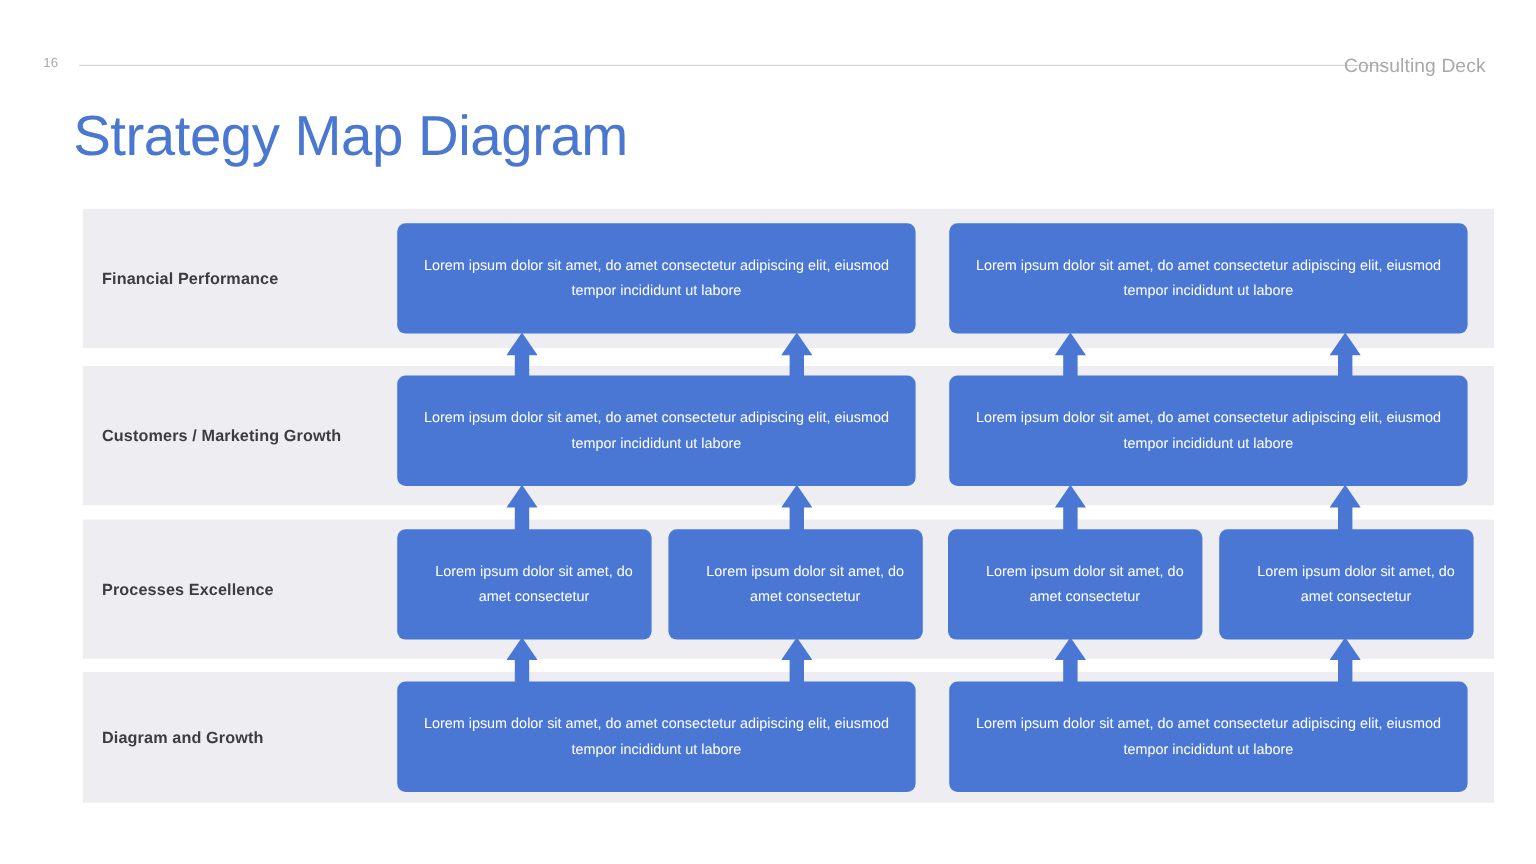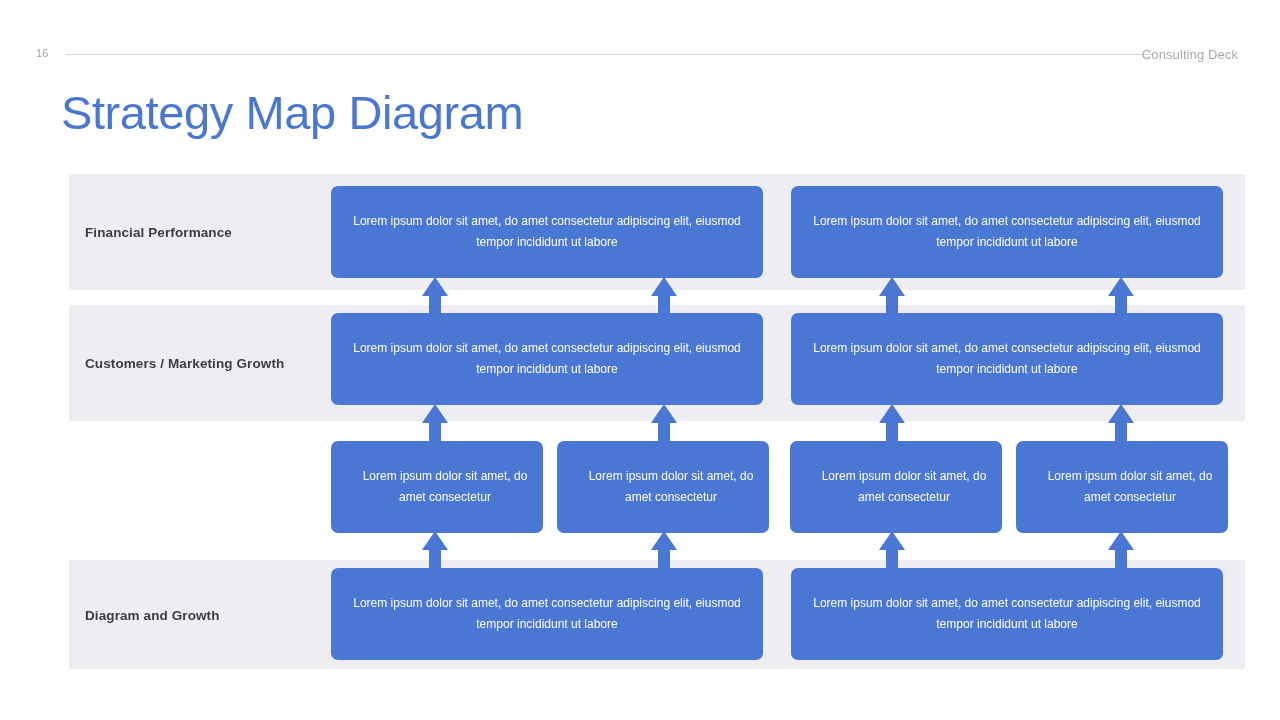--- a/index.html
+++ b/index.html
@@ -35,21 +35,21 @@
     left: 66px;
     top: 54px;
     width: 1088px;
     height: 1px;
     background: #d4d4d8;
   }
   #deck-label {
     position: absolute;
     right: 42px;
     top: 47px;
-    font-size: 13px;
+    font-size: 16px;
     color: #a8a8ad;
     letter-spacing: .1px;
     white-space: nowrap;
   }
 
   
   #slide-title {
     position: absolute;
     left: 61px;
     top: 84px;
@@ -141,20 +141,23 @@
   <div class="band" style="top:305px; height:116px;">
     <div class="band-label">Customers / Marketing Growth</div>
   </div>
   <div class="card" style="left:314px; top:313px; width:432px; height:92px;">
     <div class="card-text">Lorem ipsum dolor sit amet, do amet consectetur adipiscing elit, eiusmod tempor incididunt ut labore</div>
   </div>
   <div class="card" style="left:774px; top:313px; width:432px; height:92px;">
     <div class="card-text">Lorem ipsum dolor sit amet, do amet consectetur adipiscing elit, eiusmod tempor incididunt ut labore</div>
   </div>
 
+  <div class="band" style="top:433px; height:116px;">
+    <div class="band-label">Processes Excellence</div>
+  </div>
   <div class="card" style="left:314px; top:441px; width:212px; height:92px;">
     <div class="card-text short">Lorem ipsum dolor sit amet, do amet consectetur</div>
   </div>
   <div class="card" style="left:540px; top:441px; width:212px; height:92px;">
     <div class="card-text short">Lorem ipsum dolor sit amet, do amet consectetur</div>
   </div>
   <div class="card" style="left:773px; top:441px; width:212px; height:92px;">
     <div class="card-text short">Lorem ipsum dolor sit amet, do amet consectetur</div>
   </div>
   <div class="card" style="left:999px; top:441px; width:212px; height:92px;">

